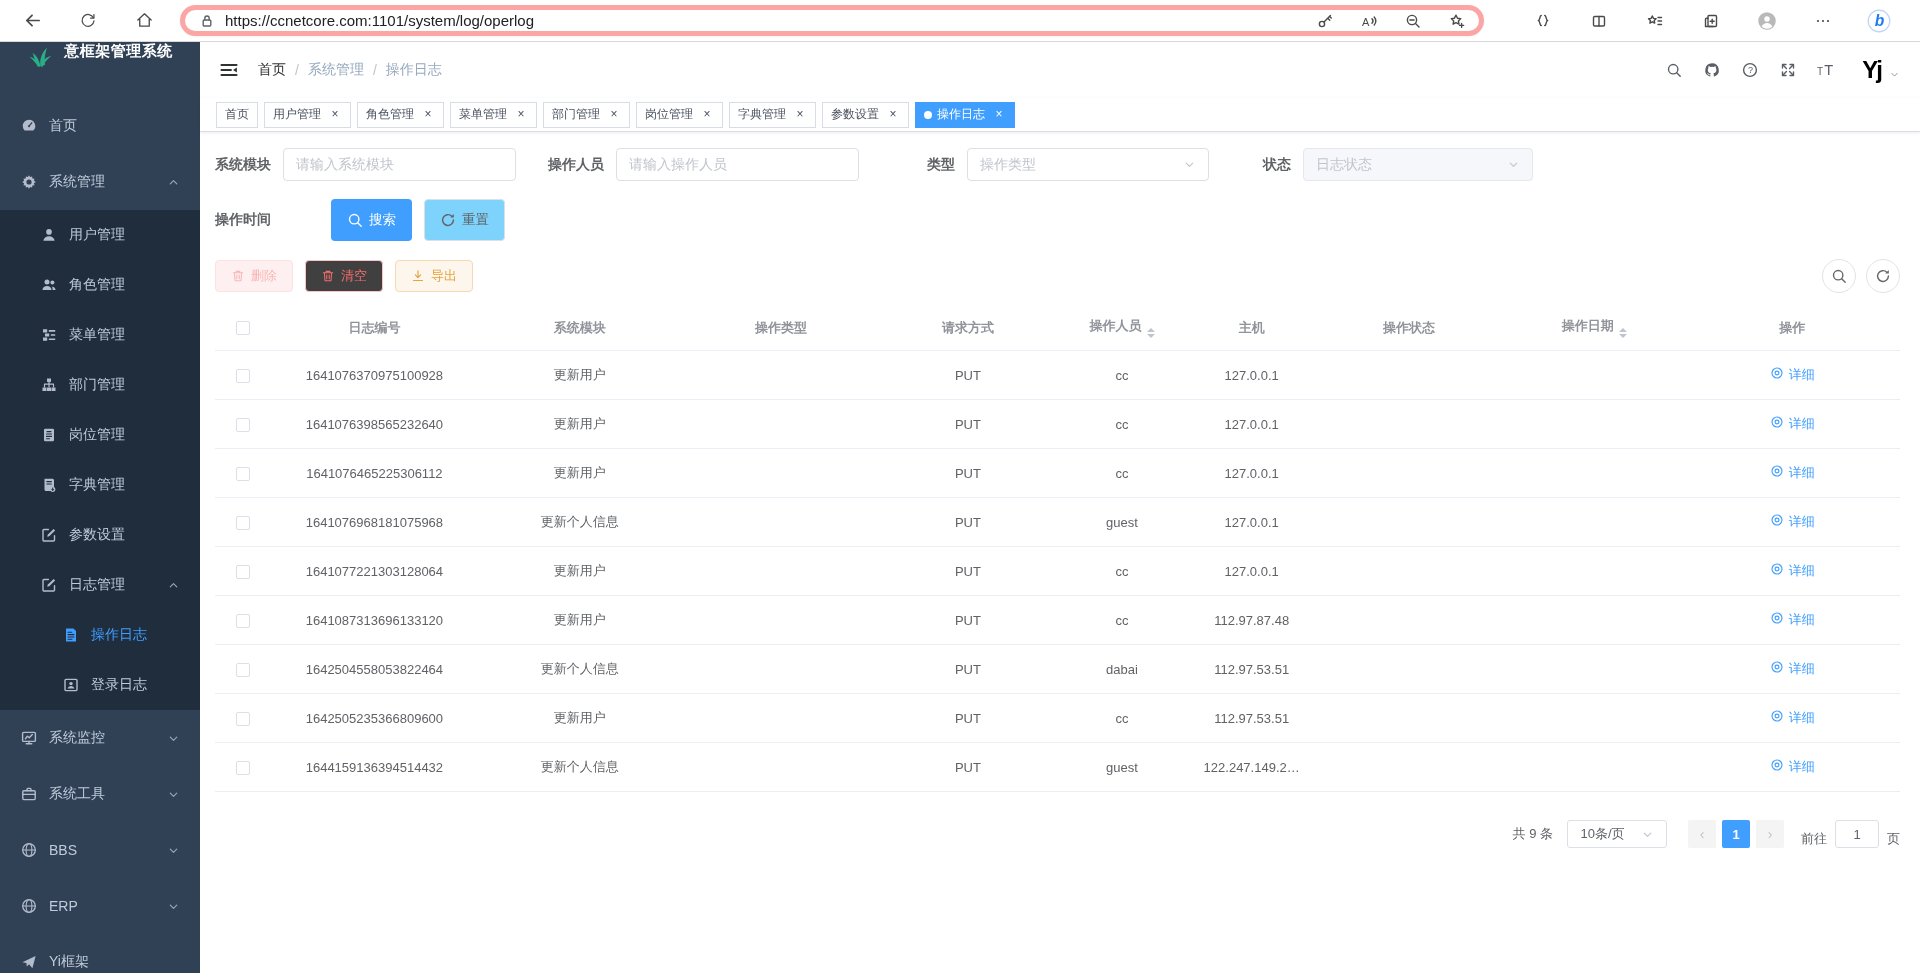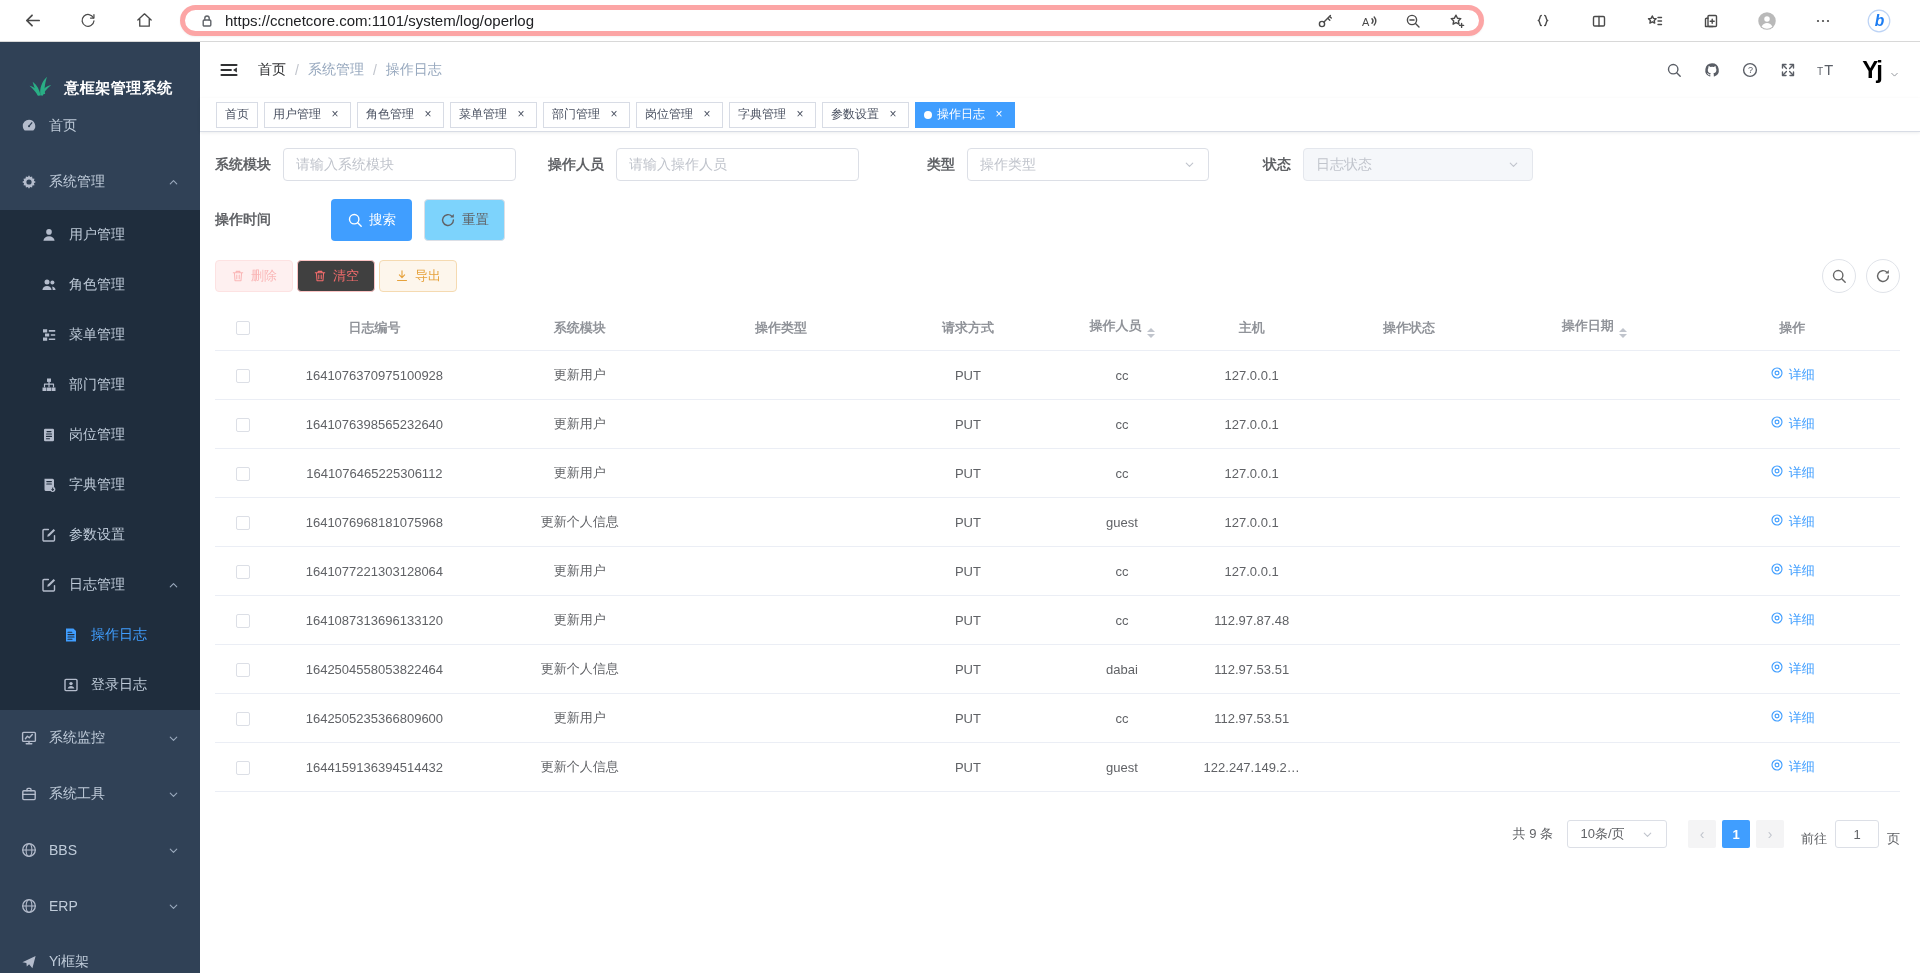--- a/index.html
+++ b/index.html
@@ -10,21 +10,21 @@
   .url-pill{width:1304px;height:31px;border:5px solid #fca5a5;border-radius:16px;display:flex;align-items:center;padding:0 8px 0 14px;margin-left:2px;box-shadow:0 1px 2px rgba(0,0,0,.05);background:#fff}
   .url-pill .lock{color:#5f6368;margin-right:10px;display:flex}
   .url-text{font-size:15px;color:#202124;flex:1;white-space:nowrap;overflow:hidden}
   .pill-right{display:flex;align-items:center;gap:16px;margin-left:auto;color:#4a4a4a}
   .pill-right .pic{width:28px;height:28px;display:flex;align-items:center;justify-content:center;cursor:pointer}
   .chrome-right{display:flex;align-items:center;margin-left:40px;gap:18px;color:#4a4a4a}
   .chrome-right .pic{width:38px;height:34px;display:flex;align-items:center;justify-content:center;cursor:pointer}
   
   .app{display:flex;height:931px}
   .sidebar{width:200px;background:#304156;flex:0 0 auto;overflow:hidden;display:flex;flex-direction:column}
-  .logo-row{height:56px;display:flex;align-items:flex-end;justify-content:center;gap:10px;flex:0 0 auto}
+  .logo-row{height:56px;display:flex;align-items:flex-start;justify-content:center;gap:10px;flex:0 0 auto}
   .logo-text{color:#fff;font-size:15px;font-weight:700;letter-spacing:.5px}
   .menu{flex:1;overflow:hidden}
   .s-item{height:56px;display:flex;align-items:center;padding:0 0 0 20px;font-size:14px;color:#bfcbd9;cursor:pointer;white-space:nowrap}
   .s-item.sub{background:#1f2d3d;height:50px}
   .s-item.d1{padding-left:40px}
   .s-item.d2{padding-left:62px}
   .s-item.active{color:#409eff}
   .s-icon{width:17px;height:17px;margin-right:12px;color:#b4bccc;display:inline-flex;align-items:center;justify-content:center;flex:0 0 auto}
   .s-item.active .s-icon{color:#409eff}
   .s-label{flex:1;overflow:hidden;text-overflow:ellipsis}
@@ -60,21 +60,21 @@
   .f-select .sel-caret{color:#c0c4cc;display:flex}
   .f-select.gray{background:#f5f7fa;border-color:#e4e7ed}
   .ml-type{margin-left:36px}.ml-status{margin-left:22px}
   .date-input{color:#c0c4cc;gap:0}
   .date-input .dicon{display:flex;margin-right:10px;color:#c0c4cc}
   .date-sep{margin:0 22px;color:#c0c4cc}
   .btn{height:42px;border-radius:4px;font-size:13.5px;display:inline-flex;align-items:center;gap:6px;padding:13px 15px;border:1px solid transparent;cursor:pointer;white-space:nowrap}
   .btn-primary{background:#409eff;color:#fff;margin-left:48px}
   .btn-plain{background:#7dd3fc;border-color:#dcdfe6;color:#606266;margin-left:12px}
   .action-row{display:flex;align-items:center;margin-bottom:12px}
-  .btn-sm{height:32px;padding:0 15px;font-size:13px;margin-right:4px}
+  .btn-sm{height:32px;padding:0 15px;font-size:13px;margin-right:12px}
   .btn-danger-disabled{background:#fef0f0;border-color:#fde2e2;color:#fab6b6;cursor:not-allowed}
   .btn-danger-plain{background:#404040;border-color:#fbc4c4;color:#f56c6c}
   .btn-warning-plain{background:#fdf6ec;border-color:#f5dab1;color:#e6a23c}
   .row-tools{margin-left:auto;display:flex;gap:10px}
   .circle-btn{width:34px;height:34px;border-radius:50%;border:1px solid #e0e3e9;background:#fff;display:flex;align-items:center;justify-content:center;color:#666;cursor:pointer}
   
   table.log{width:100%;border-collapse:collapse;table-layout:fixed}
   .log th{color:#909399;font-weight:700;font-size:13px;padding:12px 0;border-bottom:1px solid #ebeef5;text-align:center;white-space:nowrap}
   .log td{color:#606266;font-size:13px;padding:0;height:49px;border-bottom:1px solid #ebeef5;text-align:center;white-space:nowrap;overflow:hidden;text-overflow:ellipsis}
   .cb{display:inline-block;width:14px;height:14px;border:1px solid #dcdfe6;border-radius:2px;background:#fff;vertical-align:middle;cursor:pointer}

